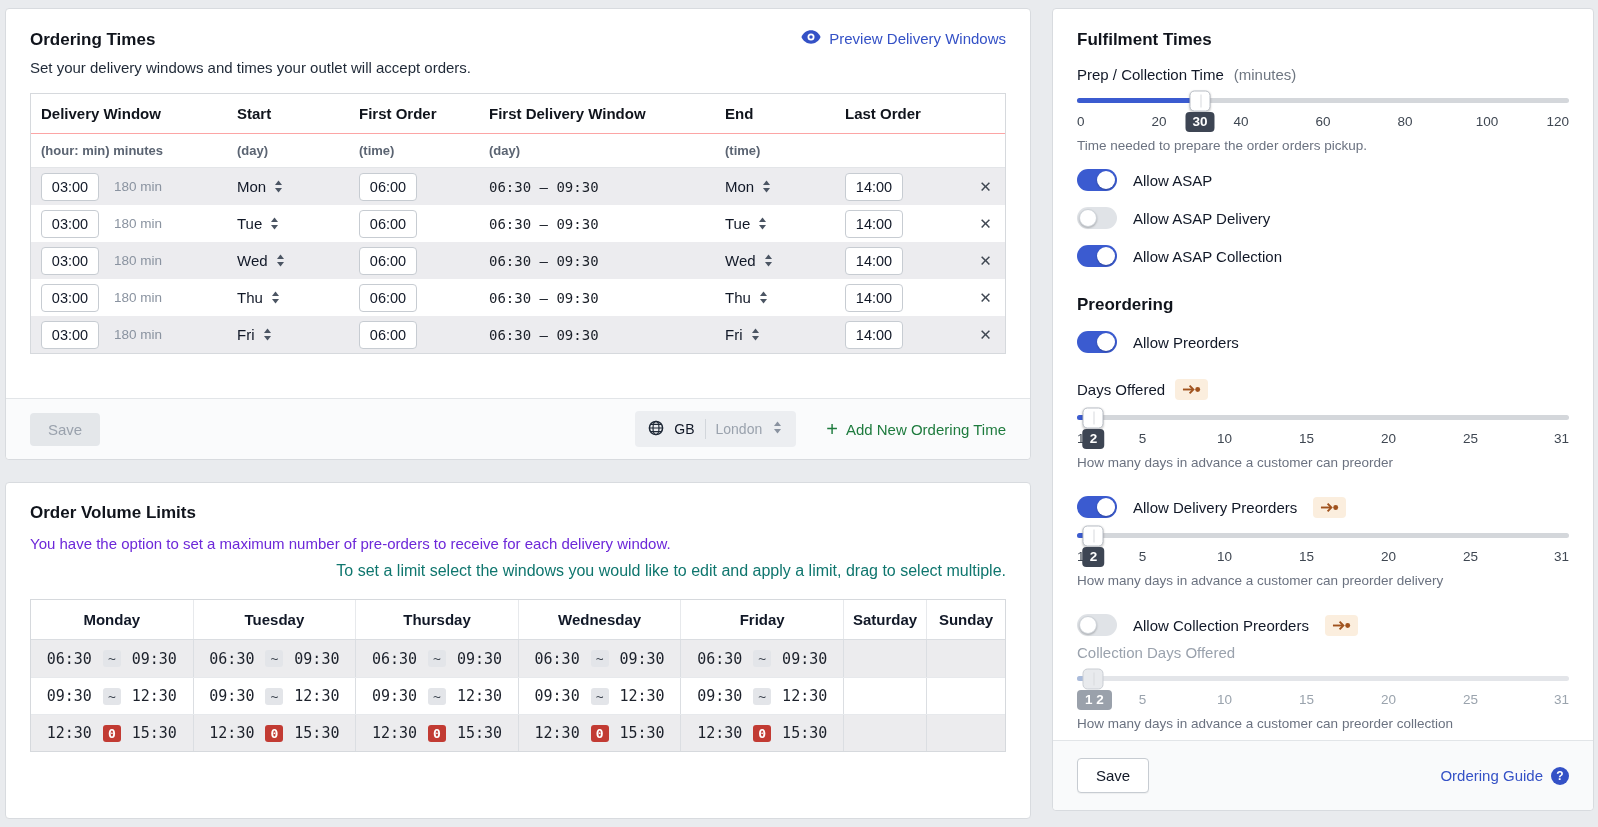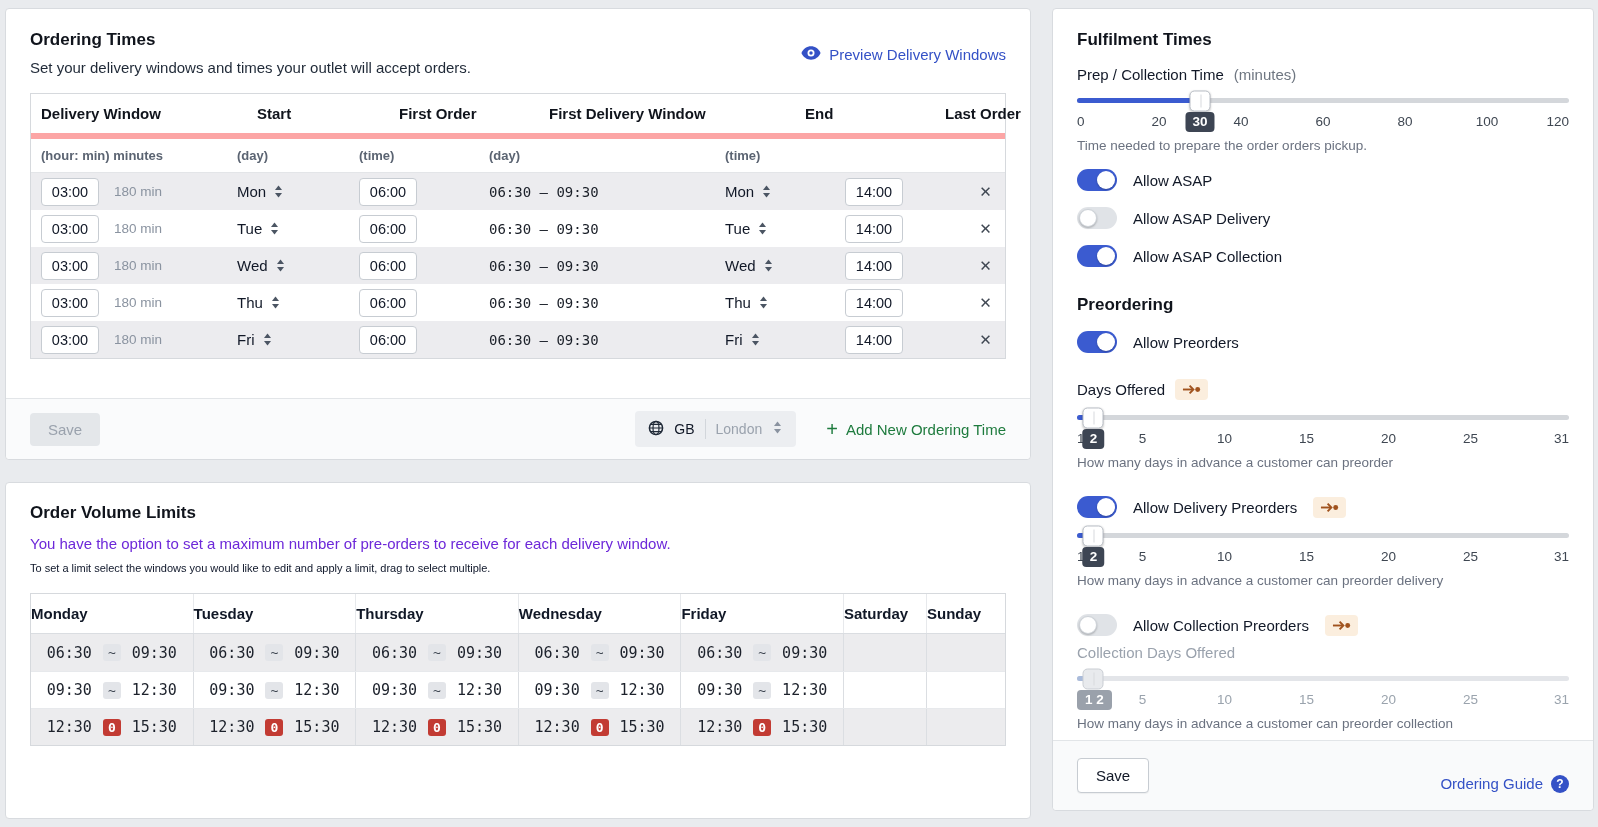--- a/index.html
+++ b/index.html
@@ -15,28 +15,28 @@
   }
   .panel-ordering { left:5px; top:8px; width:1026px; height:452px; }
   .panel-volume   { left:5px; top:482px; width:1026px; height:337px; }
   .panel-fulfilment { left:1052px; top:8px; width:542px; height:803px; }
 
   h2 { font-size:17px; font-weight:700; margin:0; color:#10141c; }
   .subtitle { font-size:15px; color:#1f2937; margin:9px 0 0; }
 
   .panel-head { display:flex; justify-content:space-between; align-items:flex-start; padding:21px 24px 0; }
   .link { display:inline-flex; align-items:center; gap:8px; cursor:pointer; text-decoration:none; font-size:15px; }
-  .link.blue { color:#3451c6;margin-top:16px; }
+  .link.blue { color:#3451c6; }
   .link.green { color:#1e7b3e; }
   .plus { font-size:20px; line-height:14px; font-weight:400; }
 
   
   .otable { margin:17px 24px 0; border:1px solid #d6d9dd; }
   .ogrid { display:grid; grid-template-columns:196px 122px 130px 236px 120px 128px 45px; align-items:center; }
-  .ohrow { border-bottom:6px solid #fca5a5;gap:20px; }
+  .ohrow { border-bottom:1px solid #fca5a5; }
   .ohcell { padding:11px 10px; font-weight:700; font-size:15px; color:#10141c; }
   .osubrow { border-bottom:1px solid #e3e5e8; }
   .oscell { padding:9px 10px; font-weight:700; font-size:13px; color:#5b6472; }
   .orow { height:37px; }
   .orow.stripe { background:#ececef; }
   .ocell { padding:0 10px; display:flex; align-items:center; }
   .tinput {
     width:58px; height:28px; border:1px solid #c7ccd2; border-radius:4px; background:#fff;
     text-align:center; font-size:14.5px; color:#111827; font-family:"Liberation Sans",sans-serif; padding:0;
   }
@@ -55,25 +55,25 @@
   .btn.disabled { background:#e4e7ea; color:#9aa2ad; border:none; cursor:default; }
   .btn.secondary { background:#fff; border:1px solid #c7ccd2; color:#111827; box-shadow:0 1px 1px rgba(0,0,0,.05); }
   .footer-right { display:flex; align-items:center; gap:30px; }
   .locale-pill { display:flex; align-items:center; gap:10px; background:#eceef1; border-radius:4px; padding:8px 13px; font-size:14px; cursor:pointer;text-align:center; }
   .locale-pill .divider { width:1px; height:20px; background:#d2d6db; }
   .locale-pill .city { color:#9aa2ad; }
 
   
   .pv-body { padding:20px 24px; }
   .desc { font-size:15px; color:#6d28d9; margin:12px 0 0; }
-  .hint { font-size:11px; color:#0f172a; margin:10px 0 0; }
+  .hint { font-size:16px; color:#0f766e; margin:10px 0 0;text-align:right; }
   .vtable { margin-top:19px; border:1px solid #d6d9dd; }
   .vgrid { display:grid; grid-template-columns:repeat(5,1fr) 83px 78px; }
   .vhrow { border-bottom:1px solid #dadde1; }
-  .vhcell { padding:11px 0; text-align:left; font-weight:700; font-size:15px; border-right:1px solid #e7e9ec; }
+  .vhcell { padding:11px 0; text-align:center; font-weight:700; font-size:15px; border-right:1px solid #e7e9ec; }
   .vhcell:last-child { border-right:none; }
   .vrow { height:37px; }
   .vrow.stripe { background:#ececee; }
   .vrow + .vrow { border-top:1px solid #e7e9ec; }
   .vcell { display:flex; align-items:center; justify-content:center; gap:11px; border-right:1px solid #dbdee2; }
   .vcell:last-child { border-right:none; }
   .vtime { font-family:"DejaVu Sans Mono", monospace; font-size:15px; color:#1c212b; }
   .sep { font-family:"DejaVu Sans Mono", monospace; font-size:13px; padding:1px 5px; border-radius:3px; background:#e3e5e9; color:#3f4752; }
   .sep.limit { background:#c23b33; color:#fff; font-weight:700; }
 

